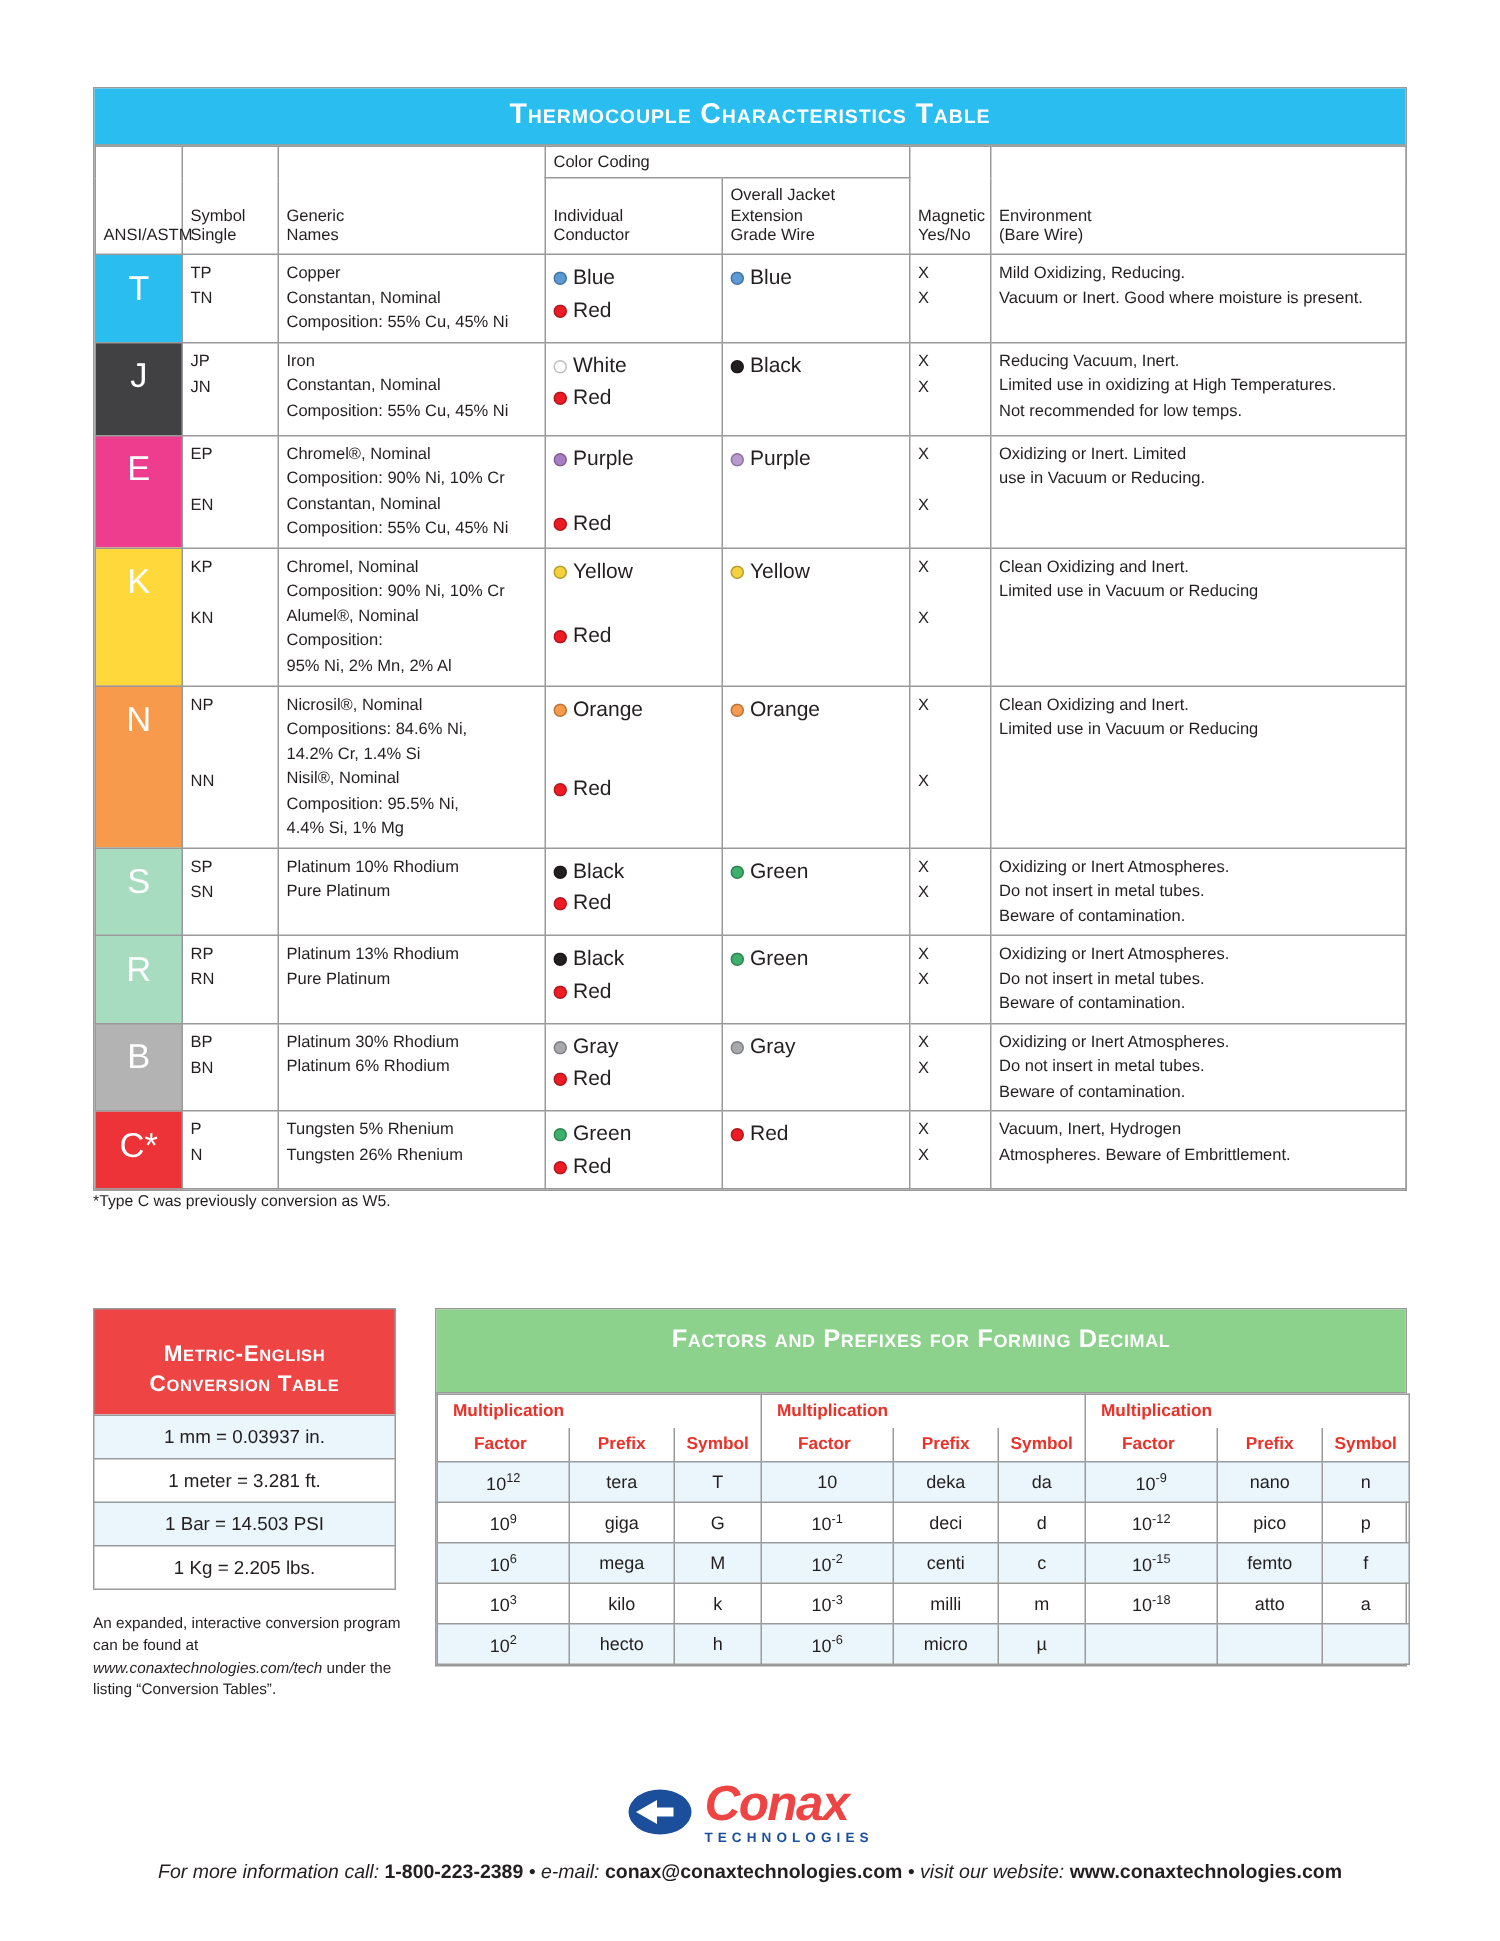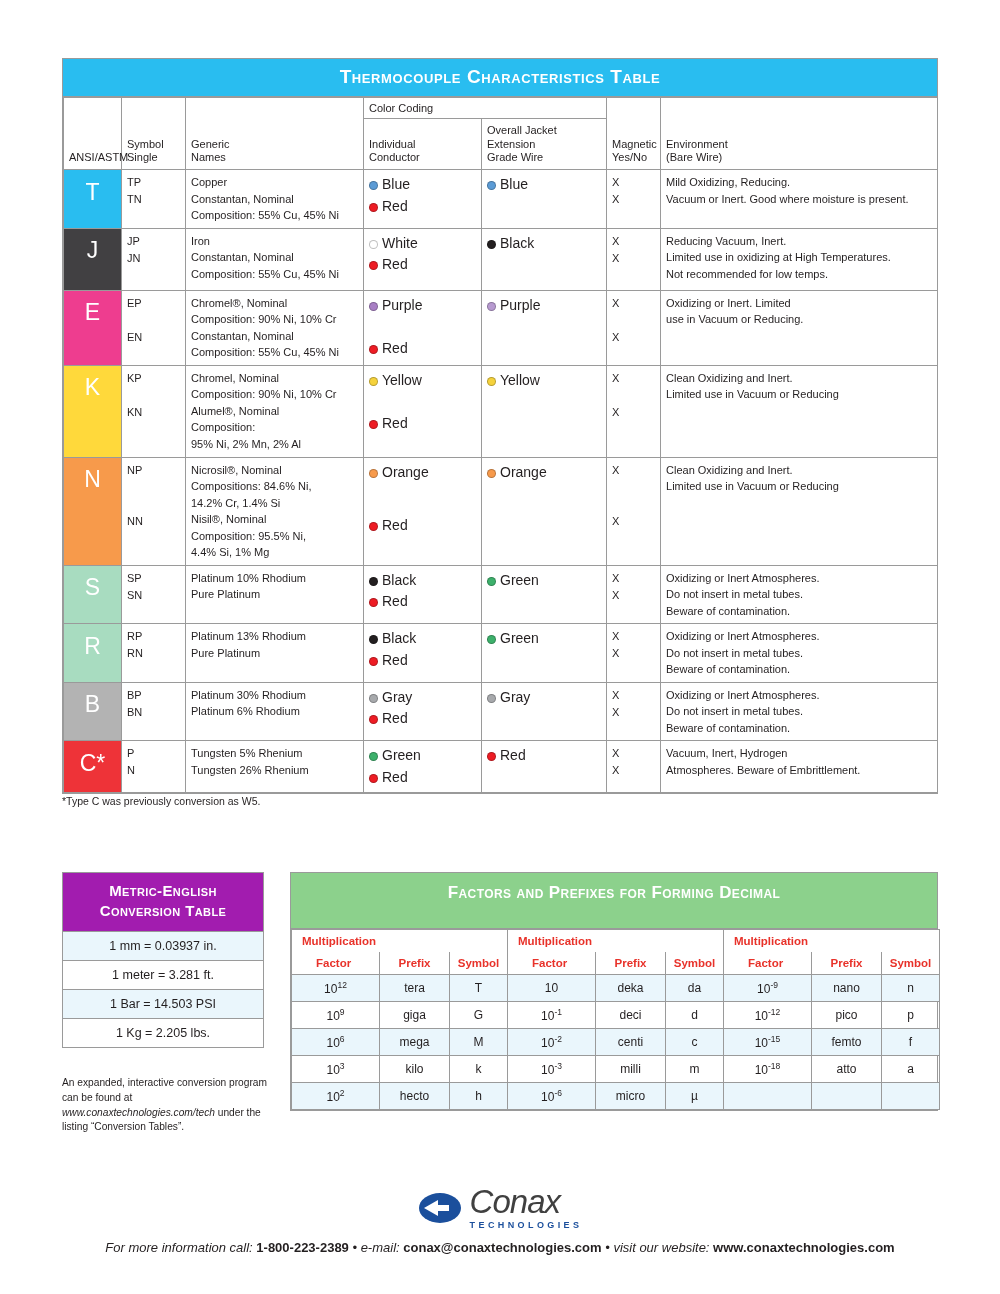--- a/index.html
+++ b/index.html
@@ -117,29 +117,29 @@
   }
 
   
   .me-wrap {
     position: absolute;
     left: 62px;
     top: 872px;
     width: 202px;
   }
   .me-title {
-    background: #a21caf;
+    background: #ef4444;
     color: #ffffff;
     text-align: center;
     font-weight: bold;
     font-size: 15px;
     font-variant: small-caps;
     letter-spacing: 0.4px;
     line-height: 1.35;
-    padding: 8px 6px 9px 6px;
+    padding: 20px 6px 9px 6px;
     border: 1px solid #9a9a9a;
     border-bottom: none;
     box-sizing: border-box;
   }
   table.me {
     border-collapse: collapse;
     width: 100%;
     font-size: 12.5px;
   }
   table.me td {
@@ -233,23 +233,23 @@
   .logo-mark {
     width: 44px; height: 34px;
     position: relative;
   }
   .logo-text {
     text-align: left;
     line-height: 1;
   }
   .logo-conax {
     font-size: 33px;
-    font-weight: normal;
+    font-weight: bold;
     font-style: italic;
-    color: #404040;
+    color: #ef4444;
     letter-spacing: -1px;
   }
   .logo-sub {
     font-size: 9px;
     letter-spacing: 3.4px;
     color: #1b4f9c;
     font-weight: bold;
     margin-top: 3px;
   }
   .footer-line {

